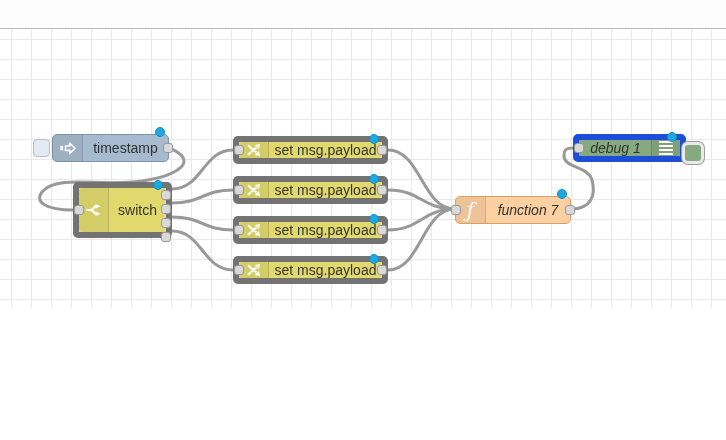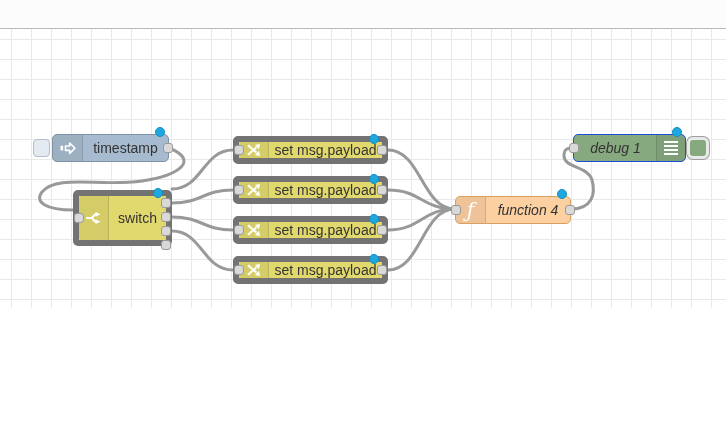--- a/index.html
+++ b/index.html
@@ -14,21 +14,21 @@
                          linear-gradient(to bottom,#e9e9e9 1px,transparent 1px);
         background-size:20px 20px;background-position:11px 10px;z-index:1;}
   #wires{position:absolute;left:0;top:0;width:726px;height:440px;z-index:5;}
   #wires path{fill:none;stroke:var(--wire,#999);stroke-width:3;stroke-linecap:round;pointer-events:stroke;}
   
   .node{position:absolute;border-radius:5px;box-sizing:border-box;font-size:14px;color:#333;
         z-index:10;cursor:move;}
   .node.inject{background:var(--inject,#a6bbcf);border:1px solid #7e93a6;}
   .node.yellow{background:var(--switch_change,#e2d96e);border:6px solid #737373;}
   .node.func{background:var(--function,#fdd0a2);border:1px solid #d8a163;}
-  .node.debug{background:var(--debug,#87a980);border:1px solid #1d4ed8;text-decoration:underline;}
+  .node.debug{background:var(--debug,#87a980);border:6px solid #1d4ed8;text-decoration:underline;}
   .icon-box{position:absolute;left:0;top:0;bottom:0;width:29px;background:rgba(0,0,0,0.06);
             border-right:1px solid rgba(0,0,0,0.12);border-radius:4px 0 0 4px;
             display:flex;align-items:center;justify-content:center;}
   .icon-box.right{left:auto;right:0;border-right:none;border-left:1px solid rgba(0,0,0,0.12);
                   border-radius:0 4px 4px 0;}
   .node-label{position:absolute;left:30px;right:0;top:0;bottom:0;display:flex;
               align-items:center;justify-content:center;white-space:nowrap;}
   .node-label.left-of-icon{left:0;right:29px;}
   .node-label.italic{font-style:italic;}
   .port{position:absolute;width:10px;height:10px;background:var(--port,#d9d9d9);
@@ -74,21 +74,21 @@
       <svg width="20" height="20" viewBox="0 0 20 20">
         <rect x="2.5" y="7.8" width="2.6" height="4.6" fill="#fff"></rect>
         <path d="M7.5 8 h4.2 V5 l5.3 5.2 -5.3 5.2 v-3 H7.5 z" fill="none" stroke="#fff" stroke-width="1.6" stroke-linejoin="round"></path>
       </svg>
     </div>
     <span class="node-label">timestamp</span>
     <div class="port out"></div>
     <div class="changed-dot"></div>
   </div>
 
-  <div class="node yellow" style="left:73px;top:190px;width:99px;height:56px">
+  <div class="node yellow" style="left:73px;top:182px;width:99px;height:56px">
     <div class="icon-box">
       <svg width="20" height="20" viewBox="0 0 20 20">
         <path d="M2.5 10 h4.5 C9.5 10 9.5 6.3 12 6.3" fill="none" stroke="#fff" stroke-width="2"></path>
         <path d="M2.5 10 h4.5 C9.5 10 9.5 13.7 12 13.7" fill="none" stroke="#fff" stroke-width="2"></path>
         <path d="M11.5 3.9 L16.5 6.3 11.5 8.7 z" fill="#fff"></path>
         <path d="M11.5 11.3 L16.5 13.7 11.5 16.1 z" fill="#fff"></path>
       </svg>
     </div>
     <span class="node-label">switch</span>
     <div class="port in"></div>
@@ -156,21 +156,21 @@
     <span class="node-label">set msg.payload</span>
     <div class="port in"></div>
     <div class="port out"></div>
     <div class="changed-dot"></div>
   </div>
 
   <div class="node func" style="left:455px;top:196px;width:116px;height:28px">
     <div class="icon-box">
       <span class="fn-glyph">ƒ</span>
     </div>
-    <span class="node-label italic">function 4</span>
+    <span class="node-label italic">function 7</span>
     <div class="port in"></div>
     <div class="port out"></div>
     <div class="changed-dot"></div>
   </div>
 
   <div class="node debug" style="left:573px;top:134px;width:113px;height:28px">
     <div class="icon-box right" style="width:28px">
       <div class="dbg-lines">
           <span></span>
           <span></span>

